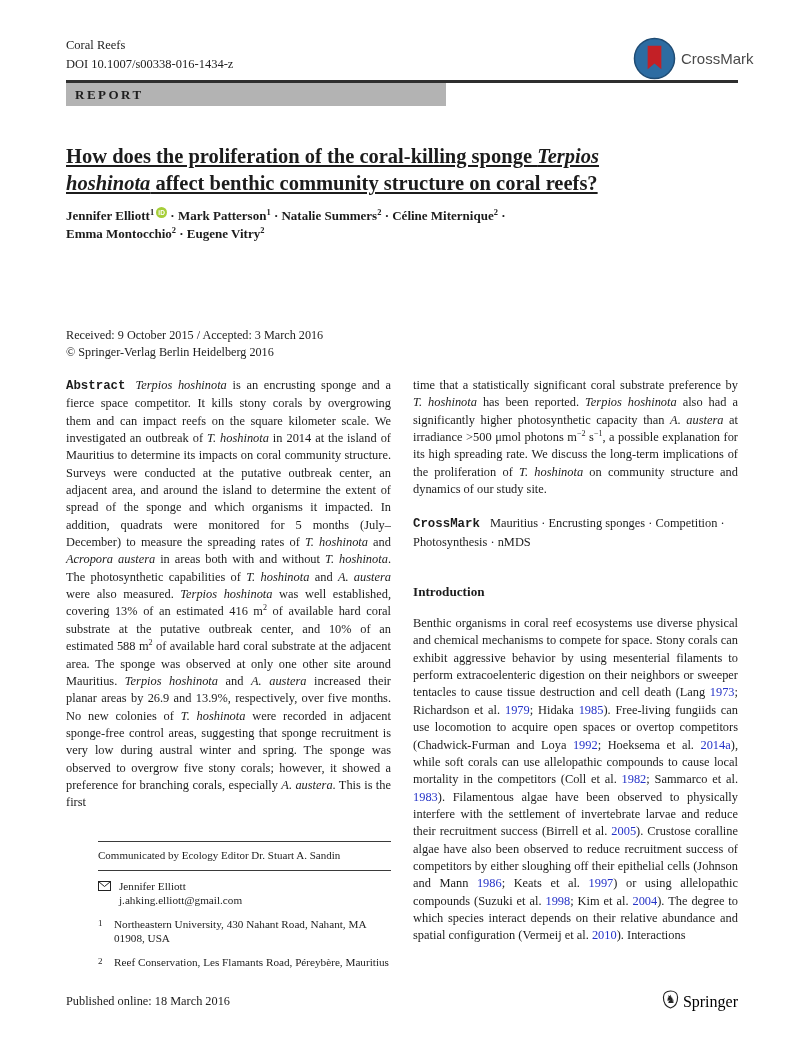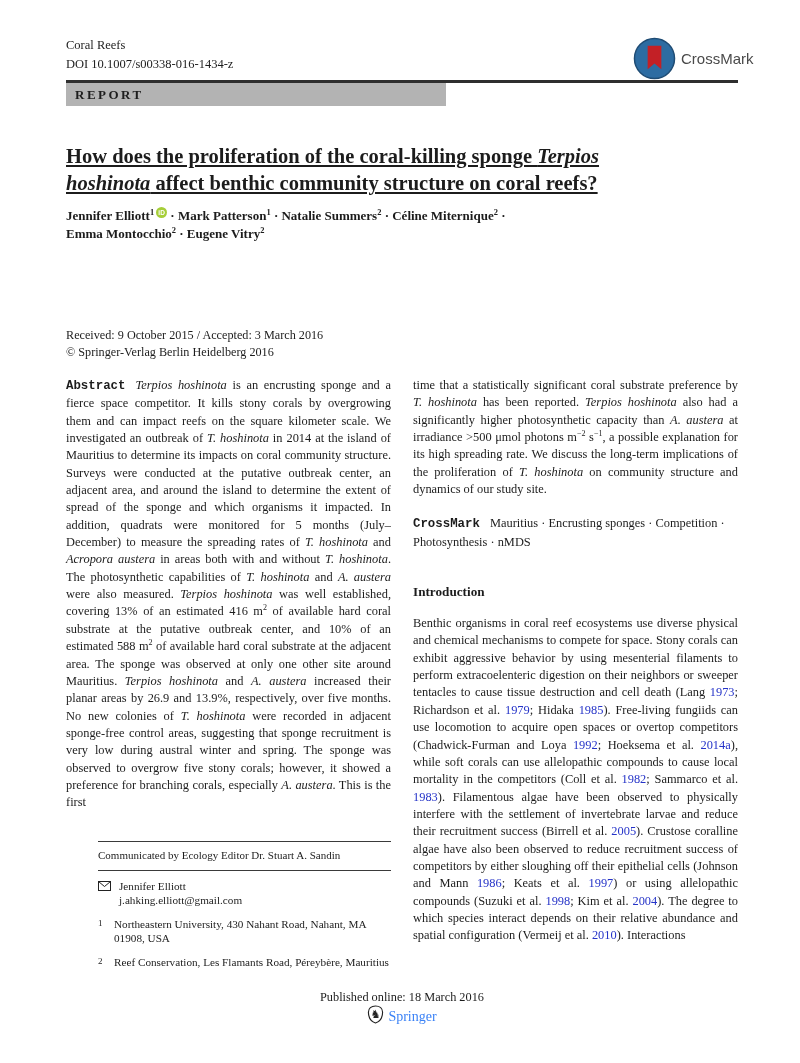--- a/index.html
+++ b/index.html
@@ -56,24 +56,24 @@
   .affil{display:flex;gap:10px;margin-top:9px;}
   .affil .no{font-size:9px;vertical-align:super;line-height:12px;flex:none;width:6px;}
   .affil .txt{width:278px;}
 
   
   .inline-icon.orcid{display:inline-flex;align-items:center;justify-content:center;width:11px;height:11px;
     border-radius:50%;background:var(--orcid-green);color:#fff;font-family:"Liberation Sans",sans-serif;
     font-size:6.5px;font-weight:bold;vertical-align:super;margin-left:2px;}
 
   
-  .footer{position:absolute;left:66px;top:990px;width:672px;display:flex;justify-content:space-between;align-items:center;flex-direction:column;}
+  .footer{position:absolute;left:66px;top:990px;width:672px;display:flex;justify-content:space-between;align-items:center;}
   .pub-online{font-size:12.3px;}
   .springer{display:flex;align-items:center;gap:4px;}
-  .springer .sp-label{font-size:14px;color:#3b82f6;text-align:center;}
+  .springer .sp-label{font-size:16px;color:#000000;text-align:center;}
 </style>
 </head>
 <body>
 
 <div class="page">
 
   <div class="hdr-left">
     <div>Coral Reefs</div>
     <div>DOI 10.1007/s00338-016-1434-z</div>
   </div>

